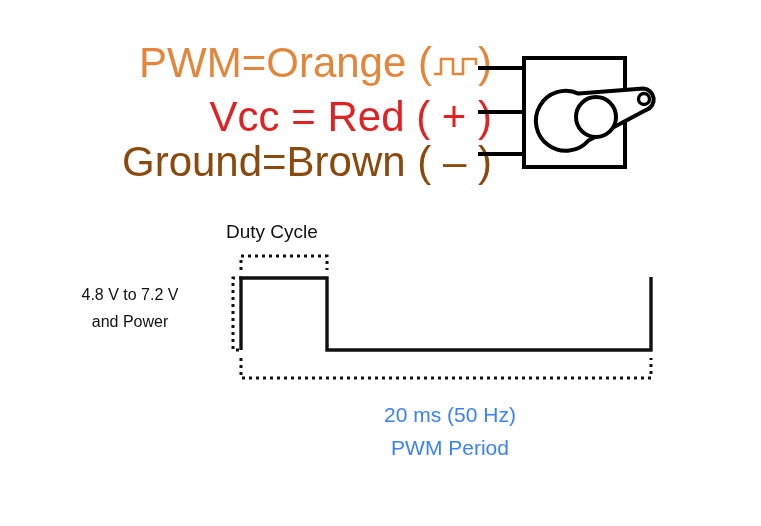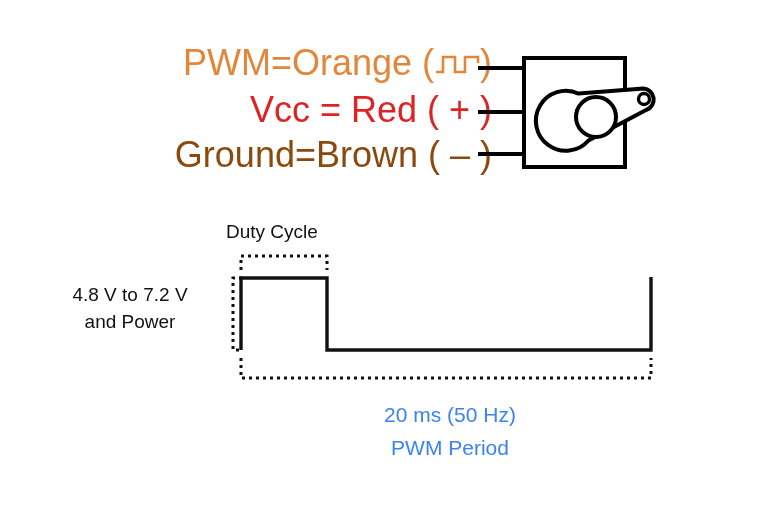--- a/index.html
+++ b/index.html
@@ -20,32 +20,32 @@
 
   
   .legend {
     position: absolute;
     left: 0;
     top: 40px;
     width: 500px;
     text-align: right;
   }
   .legend-line {
-    font-size: 36px;
+    font-size: 42px;
     line-height: 45px;
     white-space: nowrap;
     letter-spacing: 0px;
     padding-right: 8px;
   }
   .legend-line .sym {
     display: inline-block;
     vertical-align: -2px;
   }
   .line-pwm    { color: #e2863c; }
-  .line-vcc    { color: #df2324; }
+  .line-vcc    { color: #df2324; margin-top: 7px; }
   .line-ground { color: #8a4a0e; }
 
   
   .servo-svg {
     position: absolute;
     left: 470px;
     top: 40px;
   }
 
   
@@ -65,21 +65,21 @@
   .lbl-duty {
     left: 226px;
     top: 221px;
   }
   .volt-block {
     position: absolute;
     left: 42px;
     top: 281px;
     width: 176px;
     text-align: center;
-    font-size: 19px;
+    font-size: 16px;
     line-height: 27px;
     color: #111111;
   }
   .period-block {
     position: absolute;
     left: 245px;
     top: 398px;
     width: 410px;
     text-align: center;
     font-size: 21px;

